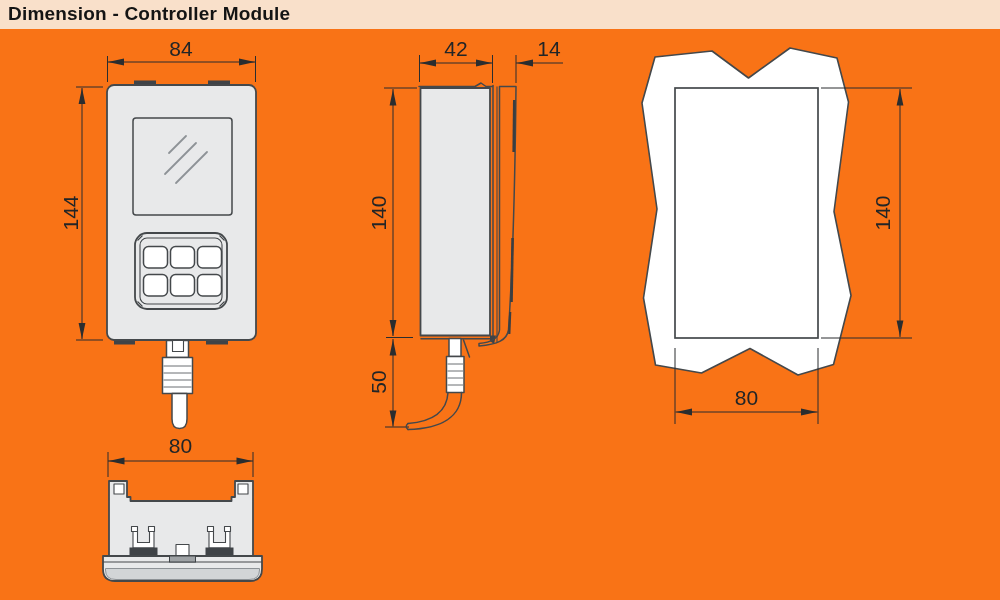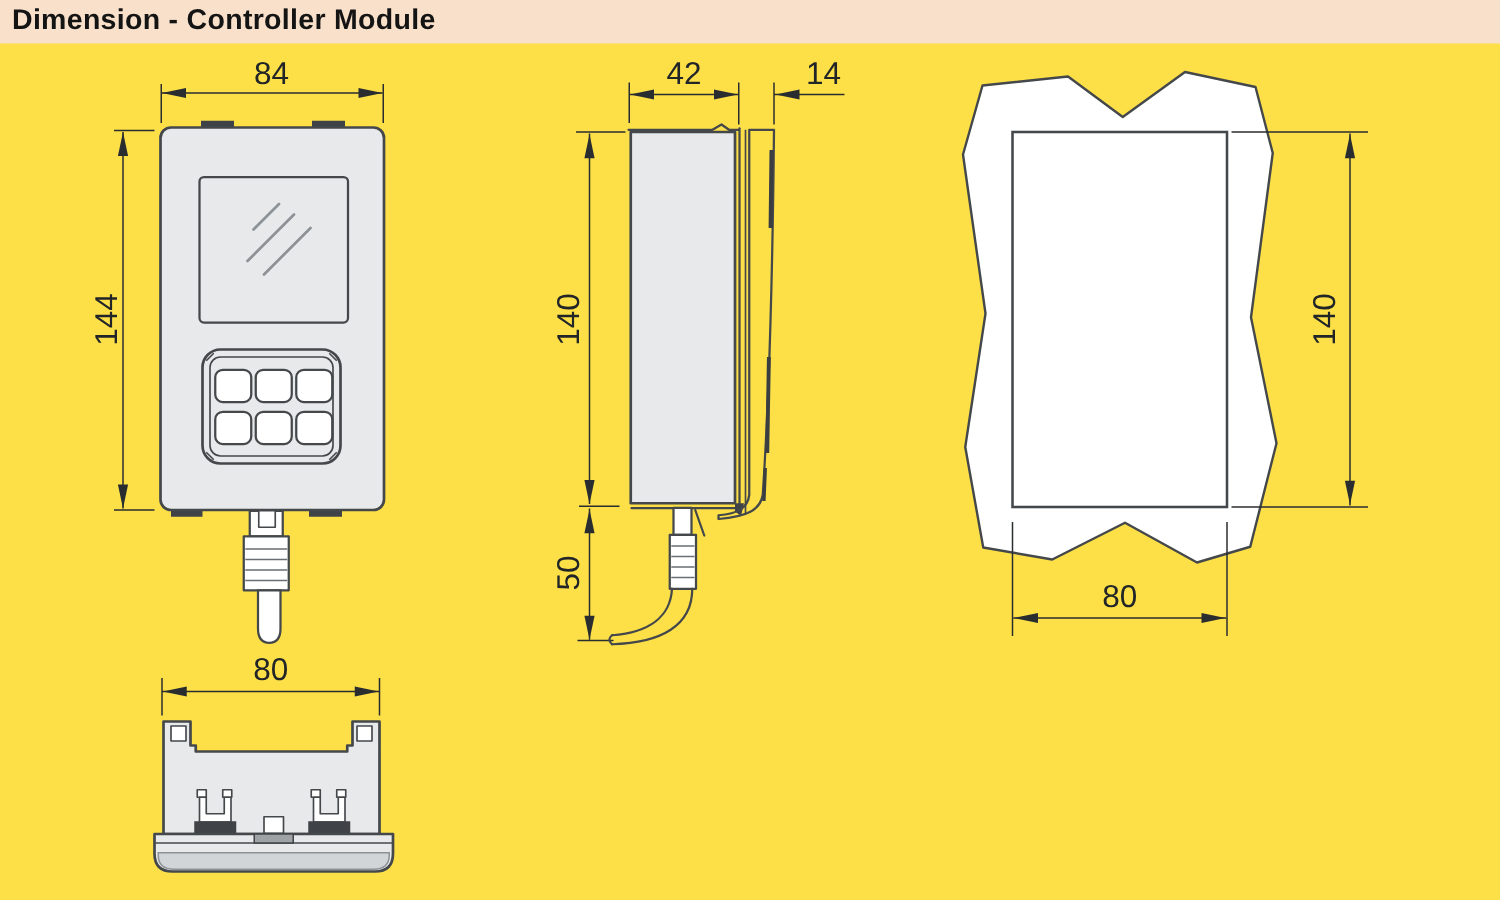--- a/index.html
+++ b/index.html
@@ -1,16 +1,16 @@
 <!DOCTYPE html>
 <html><head>
 <meta charset="utf-8">
 <style>
   html,body{margin:0;padding:0;background:#ffffff;}
-  .stage{position:relative;width:1000px;height:600px;overflow:hidden;font-family:"Liberation Sans",sans-serif;background:#fde047;}
+  .stage{position:relative;width:1000px;height:600px;overflow:hidden;font-family:"Liberation Sans",sans-serif;background:#f97316;}
   .title-bar{position:absolute;top:0;left:0;width:1000px;height:29px;background:#f9e0ca;display:flex;align-items:center;}
   .title-bar h1{margin:0;padding:0 0 2px 8px;font-size:19px;font-weight:bold;color:#141414;letter-spacing:.2px;}
   svg.drawing{position:absolute;top:0;left:0;}
   .ln{fill:none;stroke:#44484b;stroke-width:1.8;stroke-linejoin:round;stroke-linecap:round;}
   .ln15{fill:none;stroke:#44484b;stroke-width:1.5;stroke-linejoin:round;stroke-linecap:round;}
   .thin{fill:none;stroke:#44484b;stroke-width:1.1;stroke-linejoin:round;}
   .ridge{fill:none;stroke:#6a6e72;stroke-width:1;}
   .bodyfill{fill:#e8e9ea;}
   .whitefill{fill:#ffffff;}
   .dkfill{fill:#3f4347;stroke:none;}

